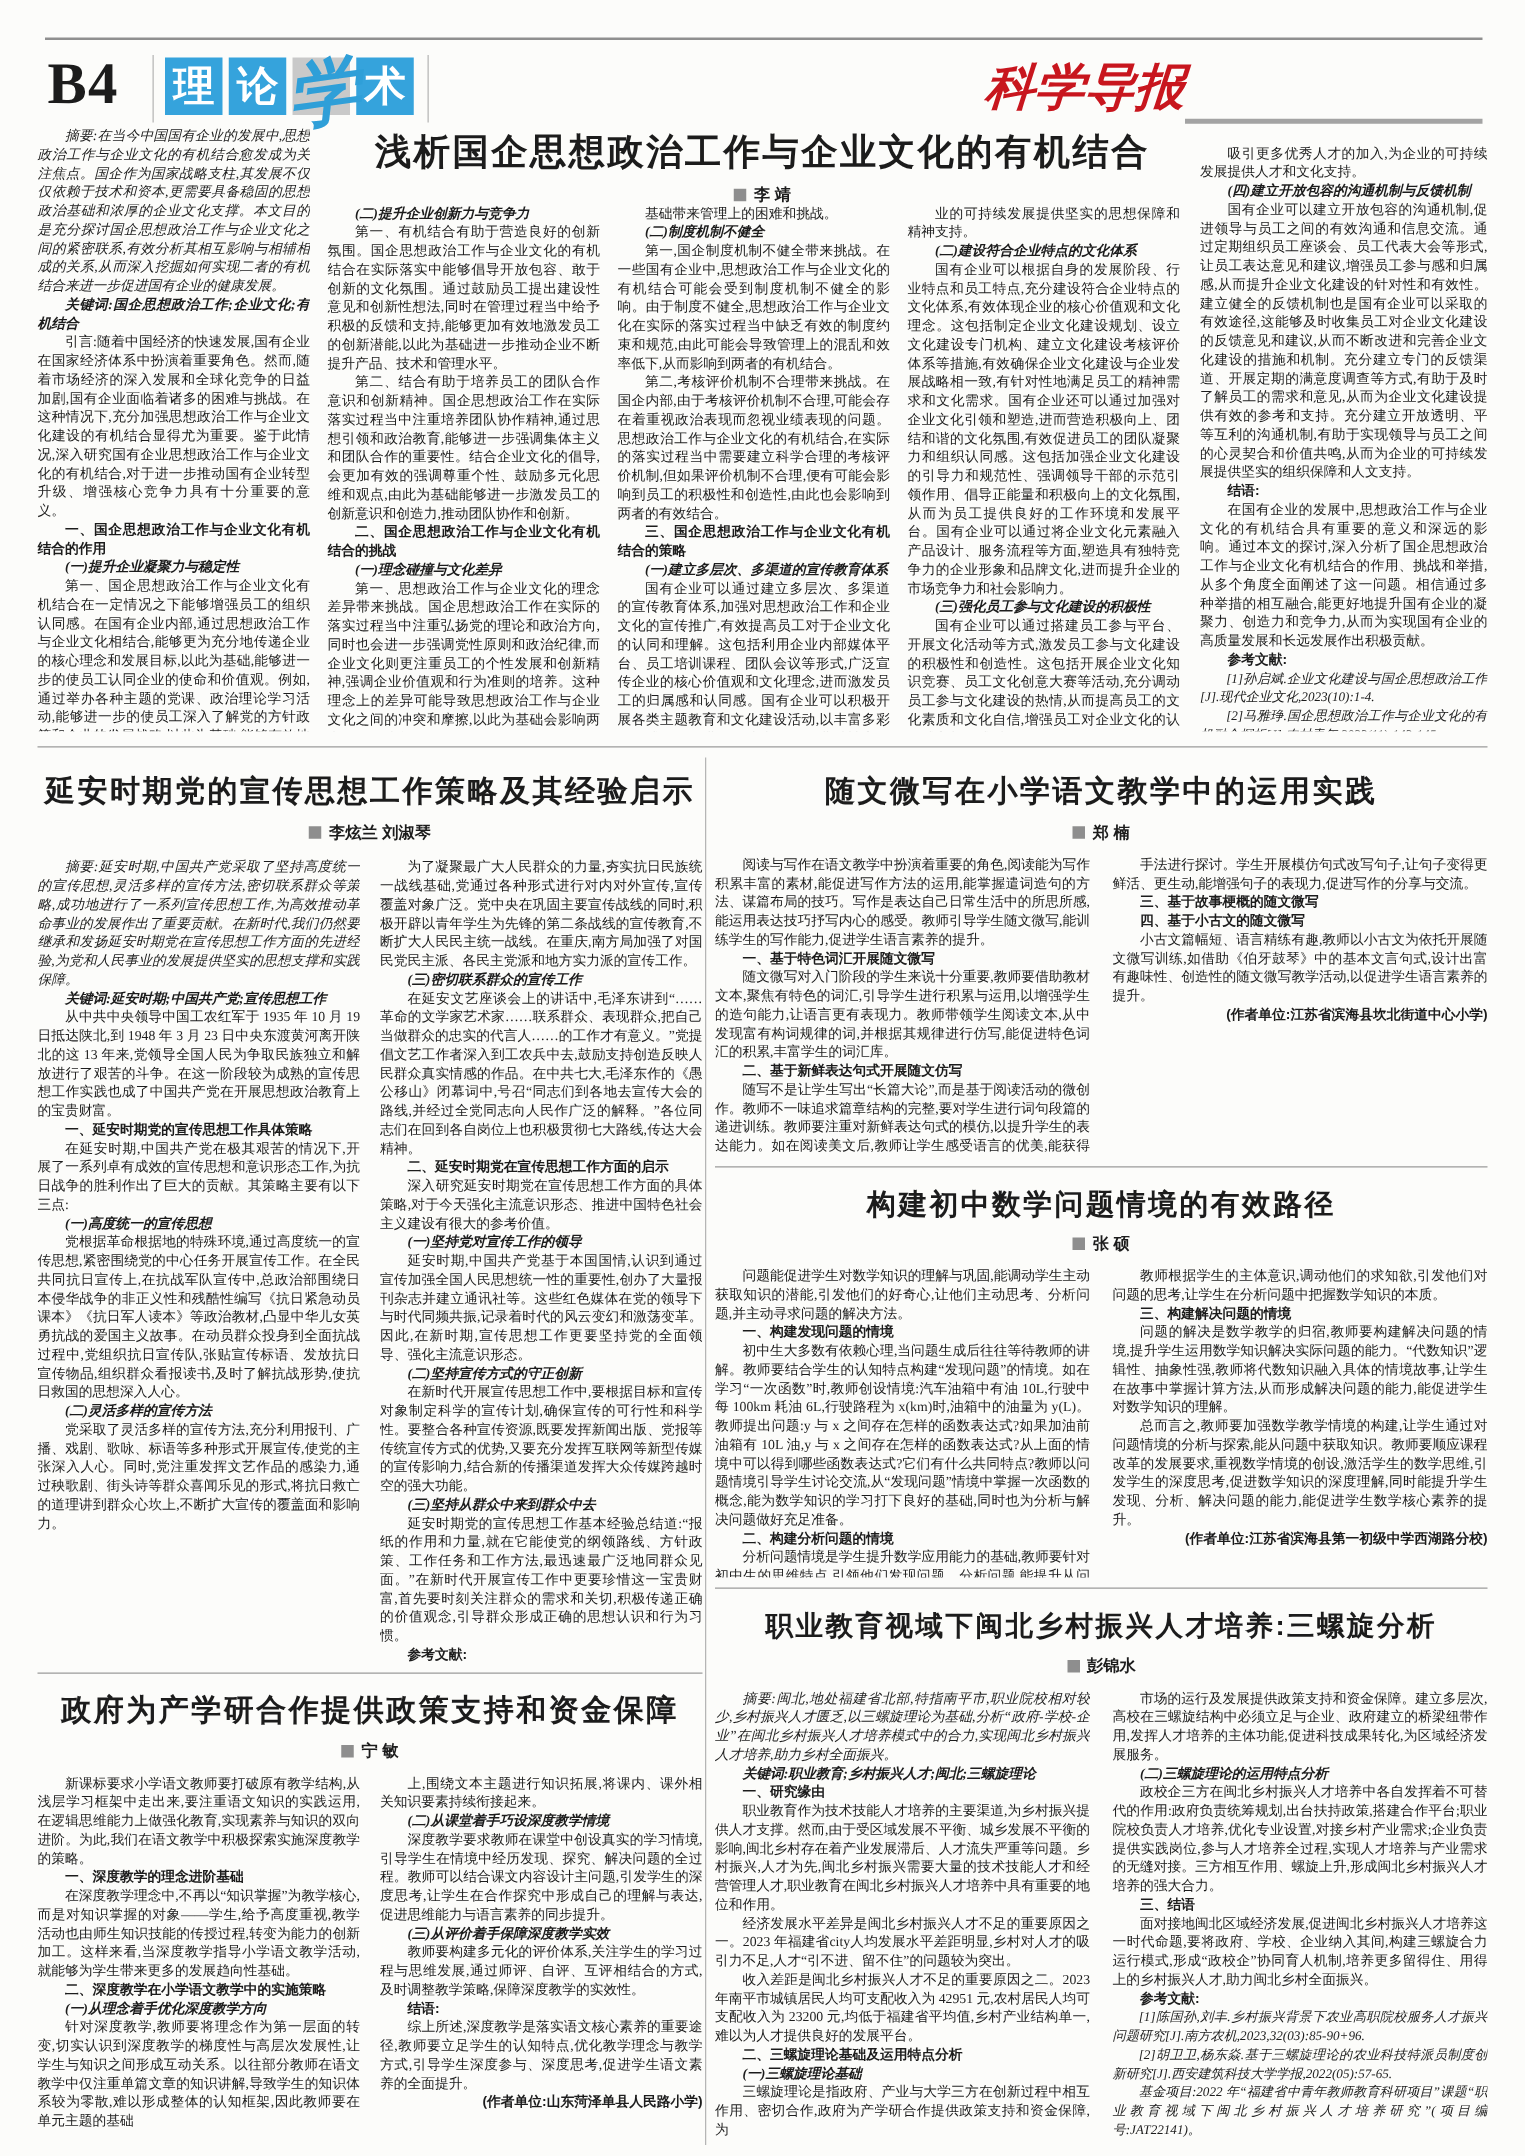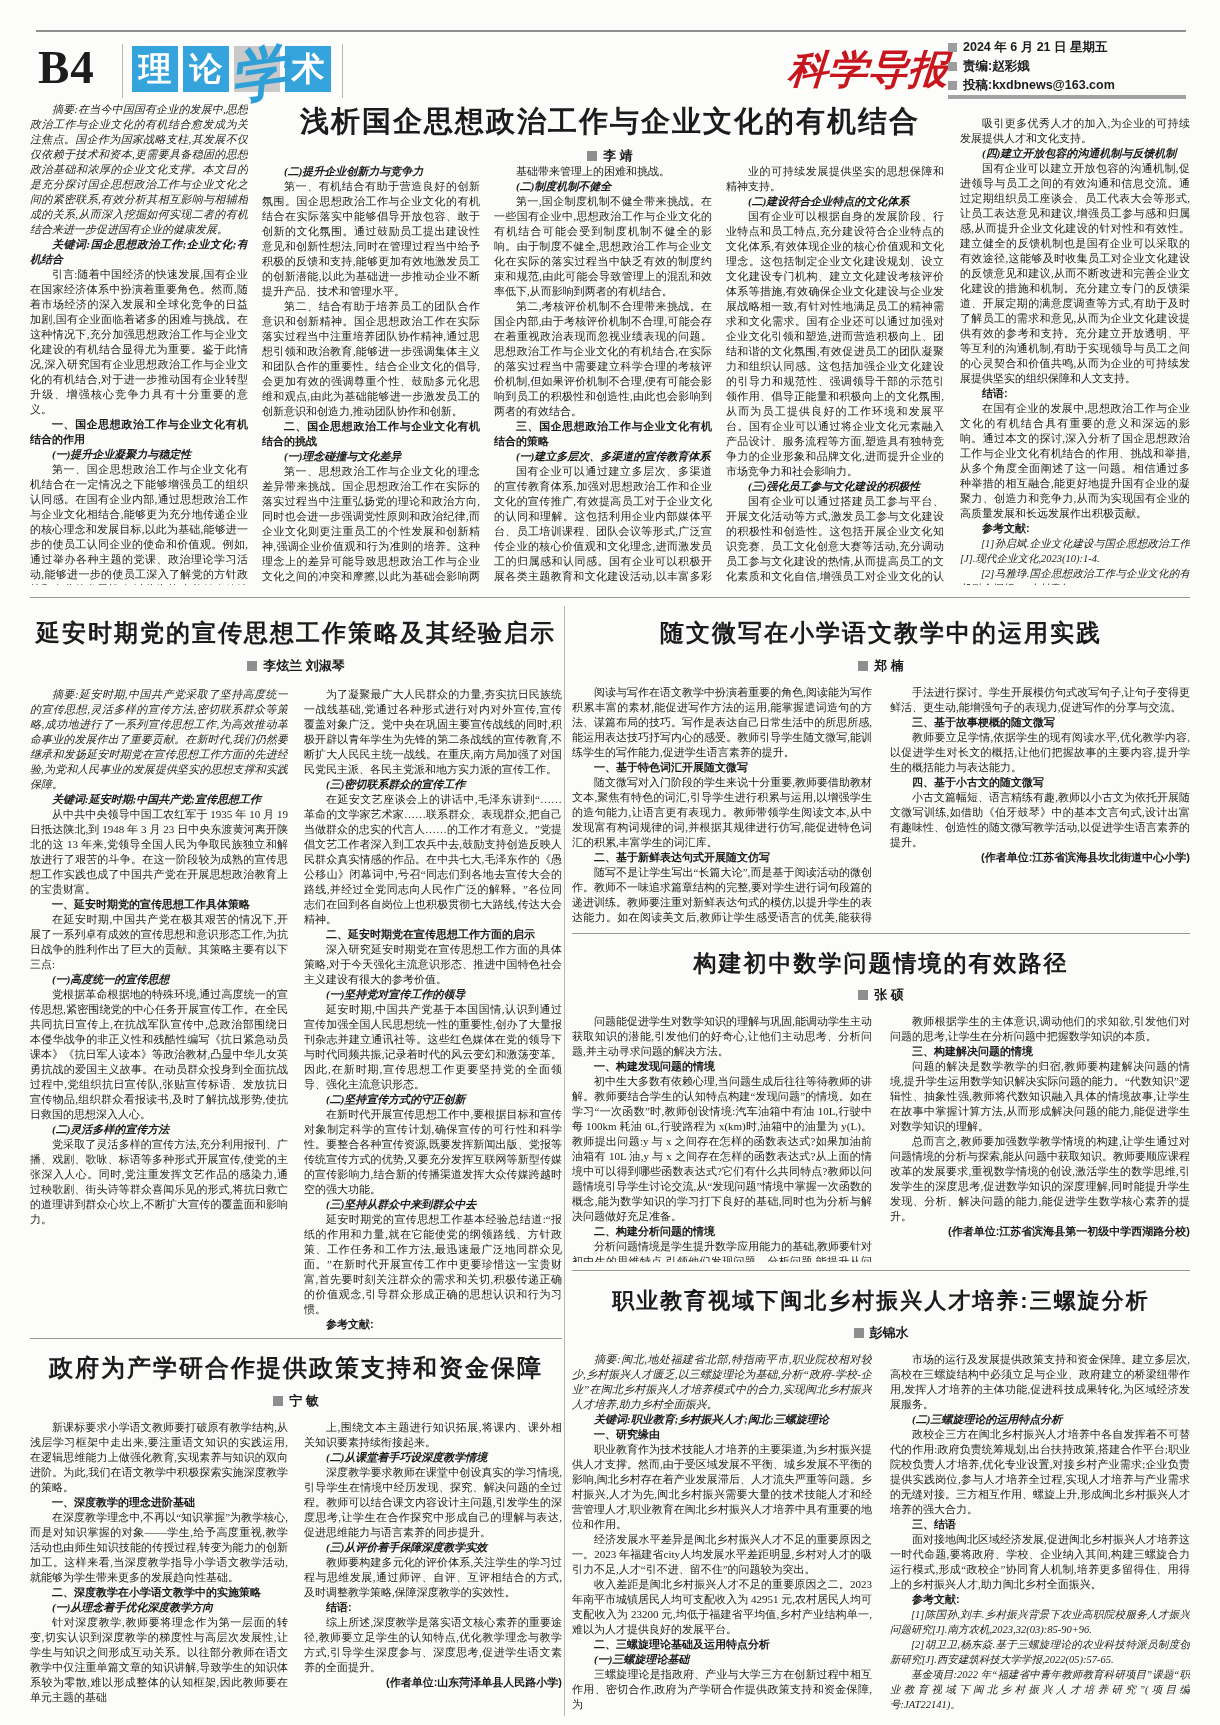--- a/index.html
+++ b/index.html
@@ -57,34 +57,20 @@
       </div>
     <div class="logo-b art" style="background:#c9c9c9;">
         <span style="color:#2f9fd8;">学</span>
       </div>
     <div class="logo-b" style="background:#35a3dc;">
         <span>术</span>
       </div>
   </div>
   <div class="vrule" style="left:342px;top:44px;height:54px;"></div>
   <div id="masthead" style="color:#c8161e;">科学导报</div>
-  <div id="pubinfo">
-    <div class="publine">
-        <span class="sq"></span>
-        <span>2024 年 6 月 21 日  星期五</span>
-      </div>
-    <div class="publine">
-        <span class="sq"></span>
-        <span>责编:赵彩娥</span>
-      </div>
-    <div class="publine">
-        <span class="sq"></span>
-        <span>投稿:kxdbnews@163.com</span>
-      </div>
-  </div>
   <div id="pubbar"></div>
 
   <div class="art" style="left:30px;top:100px;width:1160px;height:487px;">
     <div class="art-title" style="left:200px;top:2px;width:760px;font-size:29px;">浅析国企思想政治工作与企业文化的有机结合</div>
     <div class="byline" style="left:200px;top:47px;width:760px;"><span class="sq"></span><span>李 靖</span></div>
     <div class="col" style="left:0;top:2px;width:218px;height:483px;">
         <p class="t-abs">摘要:在当今中国国有企业的发展中,思想政治工作与企业文化的有机结合愈发成为关注焦点。国企作为国家战略支柱,其发展不仅仅依赖于技术和资本,更需要具备稳固的思想政治基础和浓厚的企业文化支撑。本文目的是充分探讨国企思想政治工作与企业文化之间的紧密联系,有效分析其相互影响与相辅相成的关系,从而深入挖掘如何实现二者的有机结合来进一步促进国有企业的健康发展。</p>
         <p class="t-kw">关键词:国企思想政治工作;企业文化;有机结合</p>
         <p class="t-p">引言:随着中国经济的快速发展,国有企业在国家经济体系中扮演着重要角色。然而,随着市场经济的深入发展和全球化竞争的日益加剧,国有企业面临着诸多的困难与挑战。在这种情况下,充分加强思想政治工作与企业文化建设的有机结合显得尤为重要。鉴于此情况,深入研究国有企业思想政治工作与企业文化的有机结合,对于进一步推动国有企业转型升级、增强核心竞争力具有十分重要的意义。</p>
         <p class="t-h">一、国企思想政治工作与企业文化有机结合的作用</p>
@@ -166,21 +152,20 @@
     <div class="col" style="left:0;top:78px;width:300px;height:240px;">
         <p class="t-p">阅读与写作在语文教学中扮演着重要的角色,阅读能为写作积累丰富的素材,能促进写作方法的运用,能掌握遣词造句的方法、谋篇布局的技巧。写作是表达自己日常生活中的所思所感,能运用表达技巧抒写内心的感受。教师引导学生随文微写,能训练学生的写作能力,促进学生语言素养的提升。</p>
         <p class="t-h">一、基于特色词汇开展随文微写</p>
         <p class="t-p">随文微写对入门阶段的学生来说十分重要,教师要借助教材文本,聚焦有特色的词汇,引导学生进行积累与运用,以增强学生的造句能力,让语言更有表现力。教师带领学生阅读文本,从中发现富有构词规律的词,并根据其规律进行仿写,能促进特色词汇的积累,丰富学生的词汇库。</p>
         <p class="t-h">二、基于新鲜表达句式开展随文仿写</p>
         <p class="t-p">随写不是让学生写出“长篇大论”,而是基于阅读活动的微创作。教师不一味追求篇章结构的完整,要对学生进行词句段篇的递进训练。教师要注重对新鲜表达句式的模仿,以提升学生的表达能力。如在阅读美文后,教师让学生感受语言的优美,能获得良好的体验、能提升创作的欲望。教师提出问题:这样的句子会给你带来怎样的美感?它们究竟美在哪里?教者要引领学生赏析优美的句子,让他们对设问、排比、拟物等修辞</p>
       </div>
     <div class="col" style="left:318px;top:78px;width:300px;height:240px;">
         <p class="t-p">手法进行探讨。学生开展模仿句式改写句子,让句子变得更鲜活、更生动,能增强句子的表现力,促进写作的分享与交流。</p>
         <p class="t-h">三、基于故事梗概的随文微写</p>
-        <p class="t-p">教师要立足学情,依据学生的现有阅读水平,优化教学内容,以促进学生对长文的概括,让他们把握故事的主要内容,提升学生的概括能力与表达能力。</p>
         <p class="t-h">四、基于小古文的随文微写</p>
         <p class="t-p">小古文篇幅短、语言精练有趣,教师以小古文为依托开展随文微写训练,如借助《伯牙鼓琴》中的基本文言句式,设计出富有趣味性、创造性的随文微写教学活动,以促进学生语言素养的提升。</p>
         <p class="t-unit">(作者单位:江苏省滨海县坎北街道中心小学)</p>
       </div>
   </div>
 
   <div class="rule" style="left:572px;top:933px;width:618px;"></div>
 
   <div class="art" style="left:572px;top:940px;width:618px;height:326px;">
     <div class="art-title" style="left:0;top:8px;width:618px;font-size:23px;">构建初中数学问题情境的有效路径</div>

